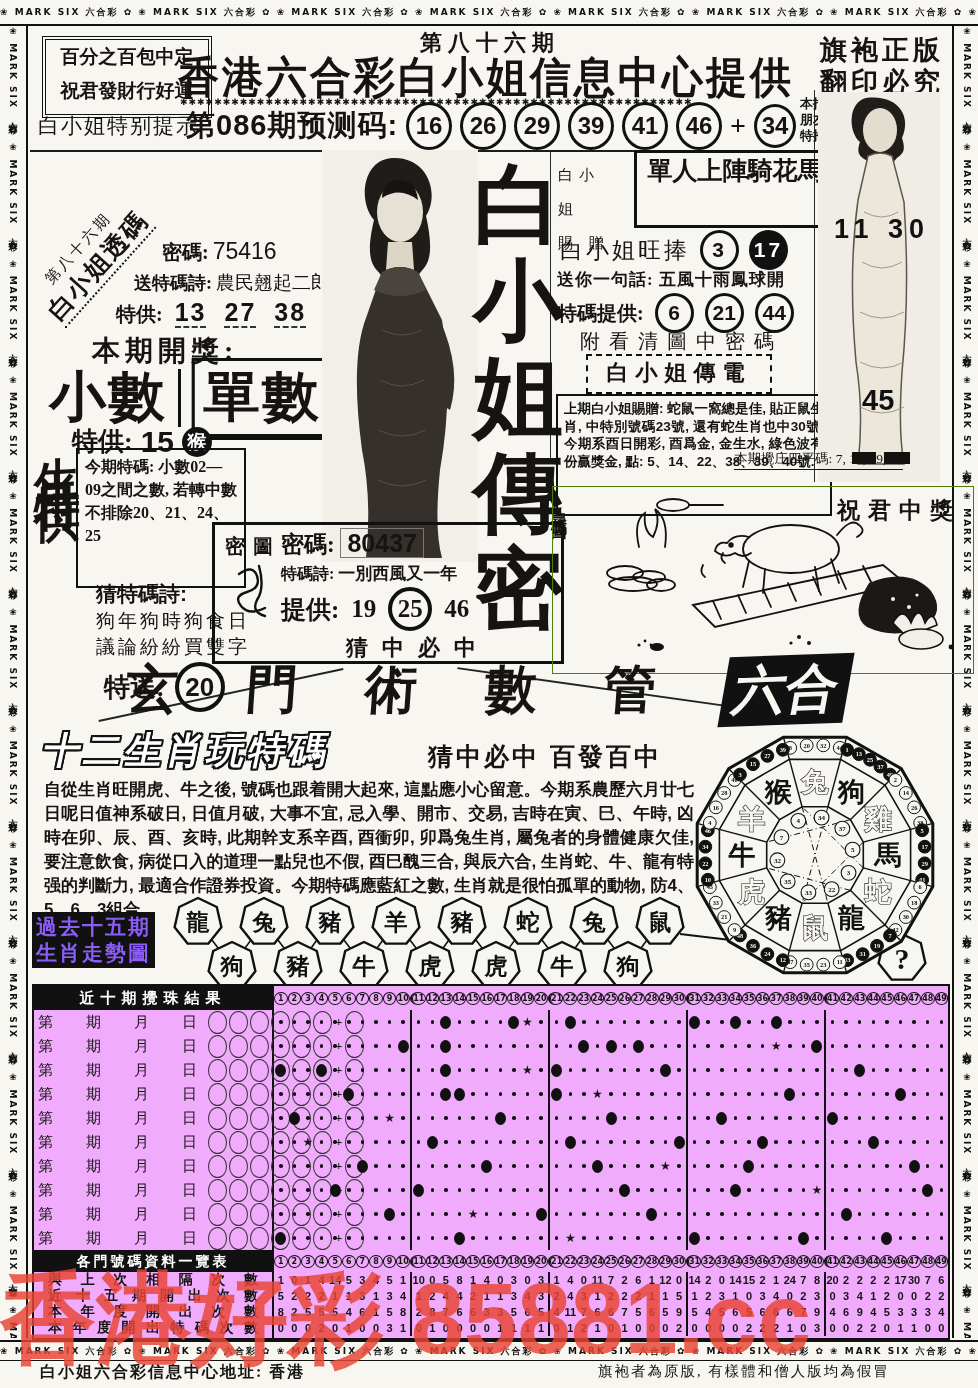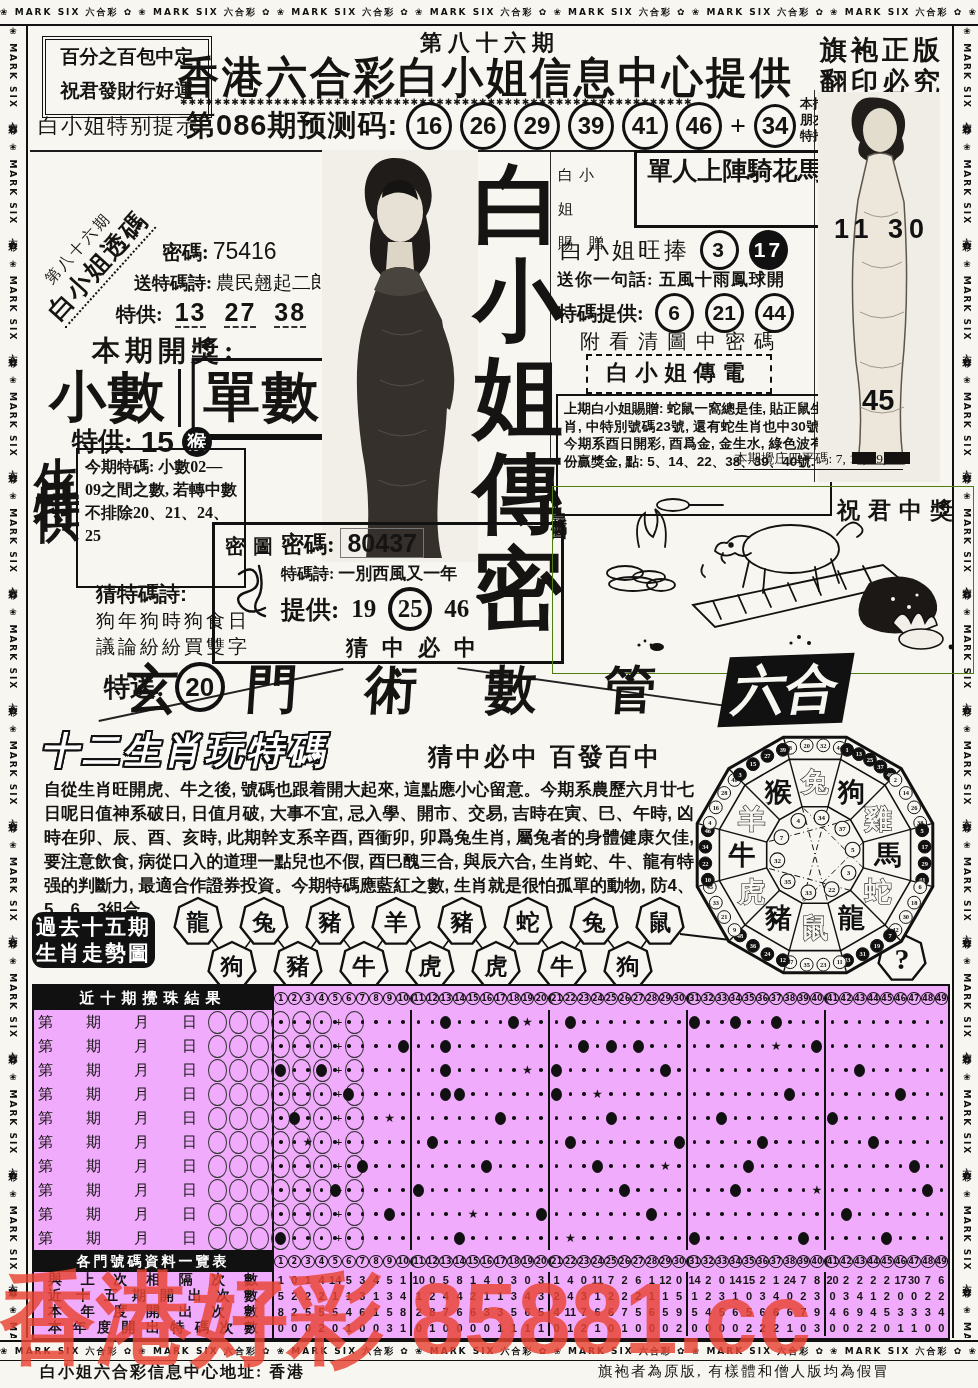--- a/index.html
+++ b/index.html
@@ -96,21 +96,21 @@
   .band .blob{background:#111;color:#f7f6f1;padding:0 10px;transform:skewX(-12deg) rotate(-2deg);}
   .slash{position:absolute;background:#222;height:2px;}
   
   .z-title{left:44px;top:726px;font-size:37px;font-weight:900;color:#fff;transform:skewX(-12deg);
            text-shadow:-2px 0 #111,2px 0 #111,0 -2px #111,0 2px #111,-2px -2px #111,2px 2px #111,-2px 2px #111,2px -2px #111;
            letter-spacing:4px;}
   .z-slogan{left:428px;top:740px;font-size:25px;font-weight:900;letter-spacing:3px;font-family:"Liberation Sans",sans-serif;}
   .z-para{left:44px;top:778px;width:650px;font-size:17px;font-weight:600;line-height:24px;text-align:justify;
           font-family:"Liberation Sans",sans-serif;}
   .trend-label{left:32px;top:912px;font-size:21px;font-weight:900;line-height:26px;letter-spacing:2px;
-               font-family:"Liberation Sans",sans-serif;background:#111;color:#ffffff;padding:2px 4px;border-radius:11px;}
+               font-family:"Liberation Sans",sans-serif;background:#111;color:#8b5cf6;padding:2px 4px;}
   
   .btable{left:32px;top:984px;width:914px;height:352px;border:2.5px solid #111;display:flex;z-index:5;background:#f0abfc;}
   .bleft{width:238px;border-right:2px solid #111;}
   .bhead{height:24px;background:#111;color:#fff;font-size:15px;font-weight:bold;letter-spacing:6px;
          text-align:center;line-height:24px;font-family:"Liberation Sans",sans-serif;}
   .res-row{height:24px;display:flex;align-items:center;padding:0 4px;}
   .res-lab{font-size:15px;letter-spacing:9px;white-space:nowrap;}
   .res-circles{display:flex;align-items:center;gap:2px;margin-left:2px;}
   .res-c{width:17px;height:21px;border:1.6px solid #333;border-radius:50%;display:inline-block;}
   .res-plus{font-size:13px;font-weight:bold;margin:0 1px;}

